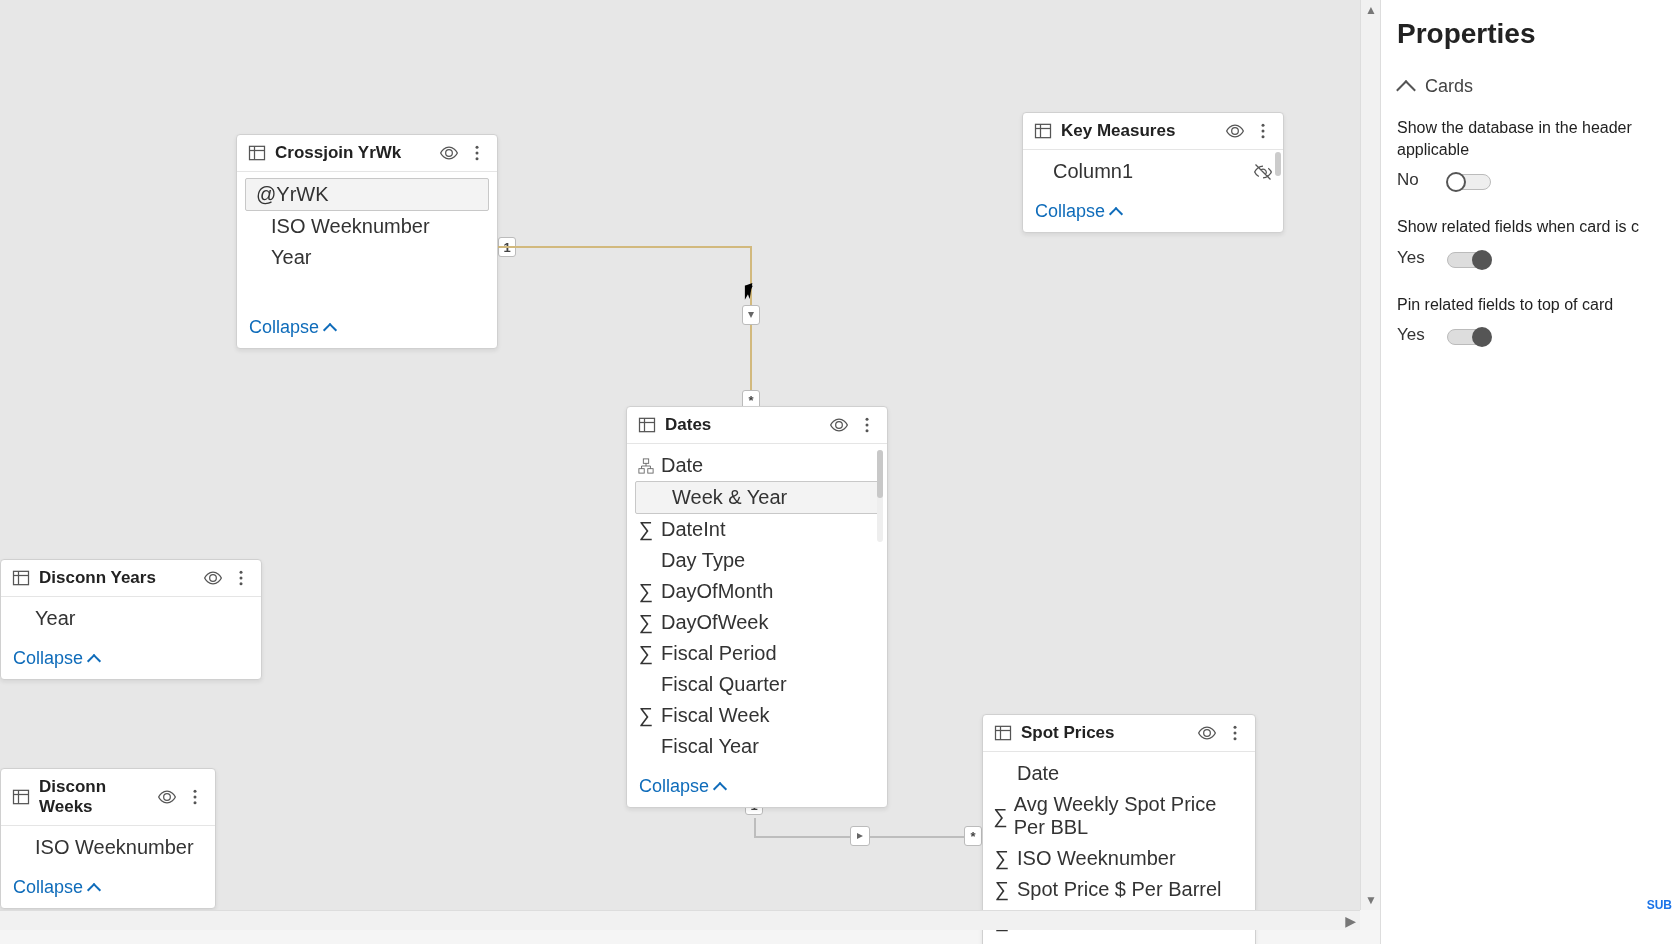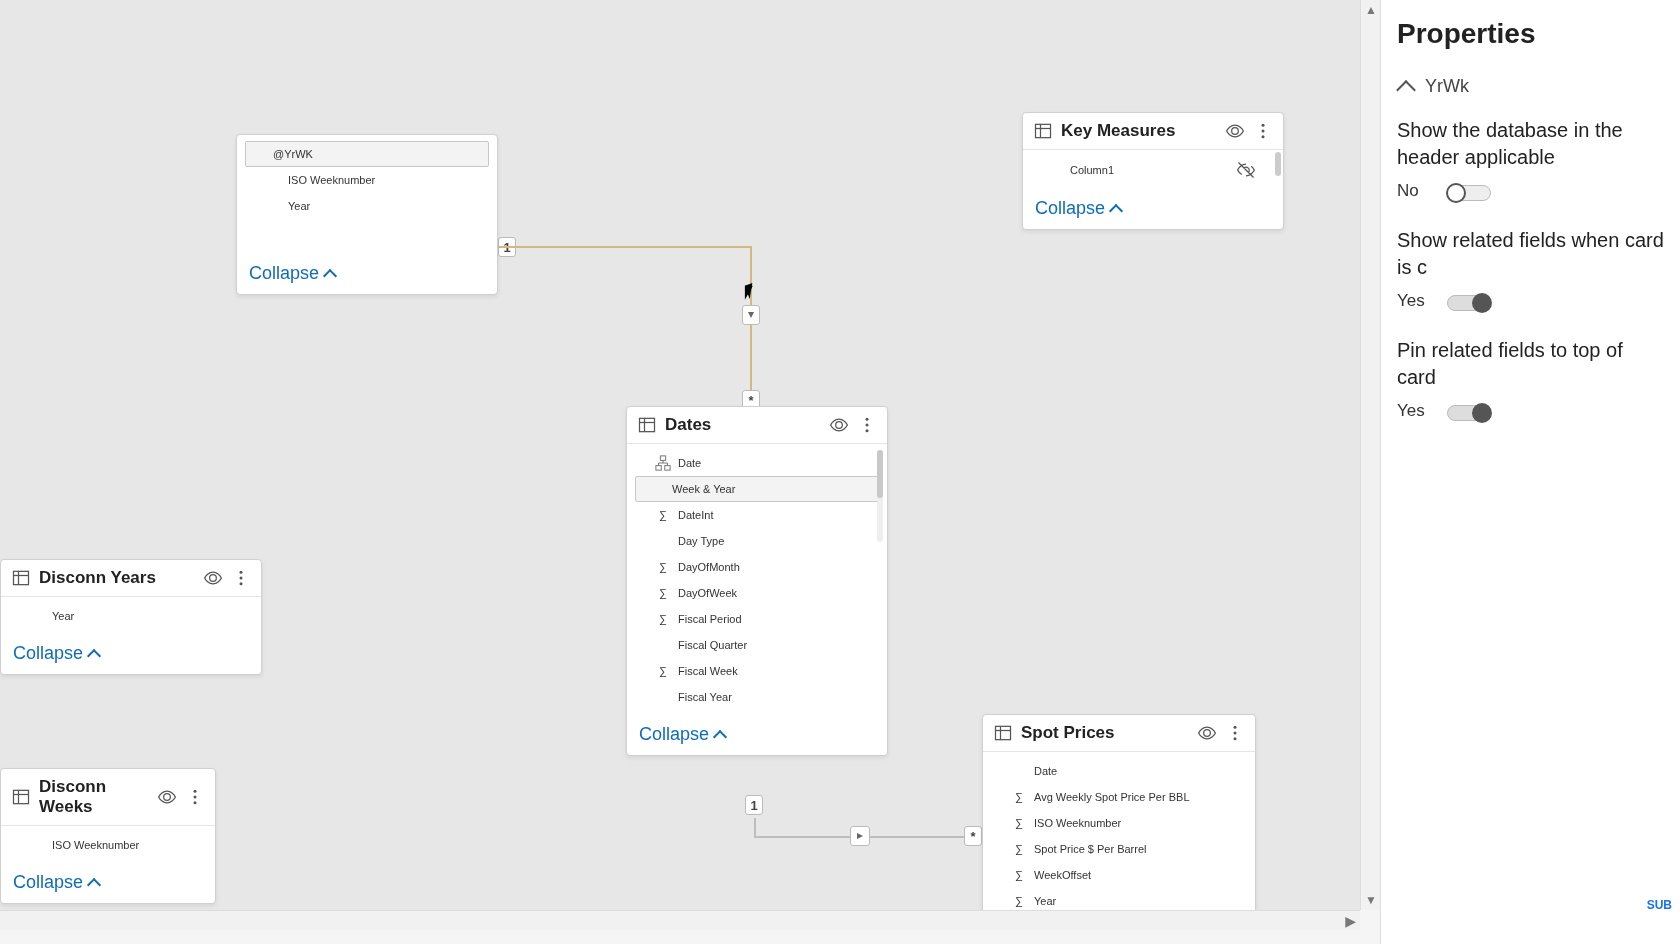--- a/index.html
+++ b/index.html
@@ -48,21 +48,21 @@
     border-top: 2px solid #555;
     transform: rotate(45deg);
     margin-left: 2px;
     margin-top: 6px;
   }
   .prop-item {
     margin-bottom: 26px;
     padding-right: 4px;
   }
   .prop-label {
-    font-size: 20px;
+    font-size: 16px;
     color: #222;
     margin-bottom: 10px;
     line-height: 1.35;
   }
   .toggle-row {
     display: flex;
     align-items: flex-end;
     gap: 16px;
   }
   .toggle-state {
@@ -123,22 +123,22 @@
     cursor: pointer;
   }
   .field-list {
     padding: 6px 0;
     overflow: hidden;
     position: relative;
   }
   .field-row {
     display: flex;
     align-items: center;
-    padding: 4px 27px;
-    font-size: 11px;
+    padding: 4px 10px;
+    font-size: 20px;
     color: #333;
     gap: 6px;
     min-height: 26px;
   }
   .field-row.selected {
     background: #f3f3f3;
     border: 1px solid #c8c8c8;
     margin: 0 8px;
     border-radius: 2px;
   }
@@ -277,20 +277,36 @@
   <div class="conn-line gray" style="left:754px; top:818px; width:2px; height:20px;"></div>
   <div class="conn-line gray" style="left:754px; top:836px; width:232px; height:2px;"></div>
   <div class="arrow-box" style="left:850px; top:826px;">
     <svg width="10" height="10" viewBox="0 0 10 10">
         <path d="M2 2 L8 5 L2 8 Z" fill="#666"></path>
       </svg>
   </div>
   <div class="conn-badge" style="left:964px; top:826px;">*</div>
 
   <div class="table-card" style="left:236px; top:134px; width:262px;">
+    <div class="table-header">
+      <svg class="table-icon" viewBox="0 0 24 24">
+          <rect x="3" y="4" width="18" height="16" stroke="#555" fill="none" stroke-width="1.5"></rect>
+          <line x1="3" y1="9" x2="21" y2="9" stroke="#555" stroke-width="1.5"></line>
+          <line x1="9" y1="4" x2="9" y2="20" stroke="#555" stroke-width="1.5"></line>
+        </svg>
+      <span class="table-title">Crossjoin YrWk</span>
+      <svg class="eye-icon" viewBox="0 0 24 24">
+          <path d="M12 5c-5 0-9 4.5-10 7 1 2.5 5 7 10 7s9-4.5 10-7c-1-2.5-5-7-10-7zm0 11a4 4 0 110-8 4 4 0 010 8z" fill="none" stroke="#555" stroke-width="1.5"></path>
+        </svg>
+      <svg class="kebab-icon" viewBox="0 0 24 24">
+          <circle cx="12" cy="5" r="1.8" fill="#555"></circle>
+          <circle cx="12" cy="12" r="1.8" fill="#555"></circle>
+          <circle cx="12" cy="19" r="1.8" fill="#555"></circle>
+        </svg>
+    </div>
     <div class="field-list">
       <div class="field-row selected">
           <span>@YrWK</span>
         </div>
       <div class="field-row">
           <span class="field-spacer"></span>
           <span>ISO Weeknumber</span>
         </div>
       <div class="field-row">
           <span class="field-spacer"></span>
@@ -520,21 +536,21 @@
   <div class="down">▼</div>
 </div>
 <div class="hscroll-area">
   <span class="right-arrow">▶</span>
 </div>
 
 <div class="props-pane">
   <div class="props-title">Properties</div>
   <div class="props-section-header">
     <span class="chev"></span>
-    <span>YrWk</span>
+    <span>Cards</span>
   </div>
 
   <div class="prop-item">
     <div class="prop-label">Show the database in the header applicable</div>
     <div class="toggle-row">
       <span class="toggle-state">No</span>
       <div class="toggle off">
           <div class="knob"></div>
         </div>
     </div>

